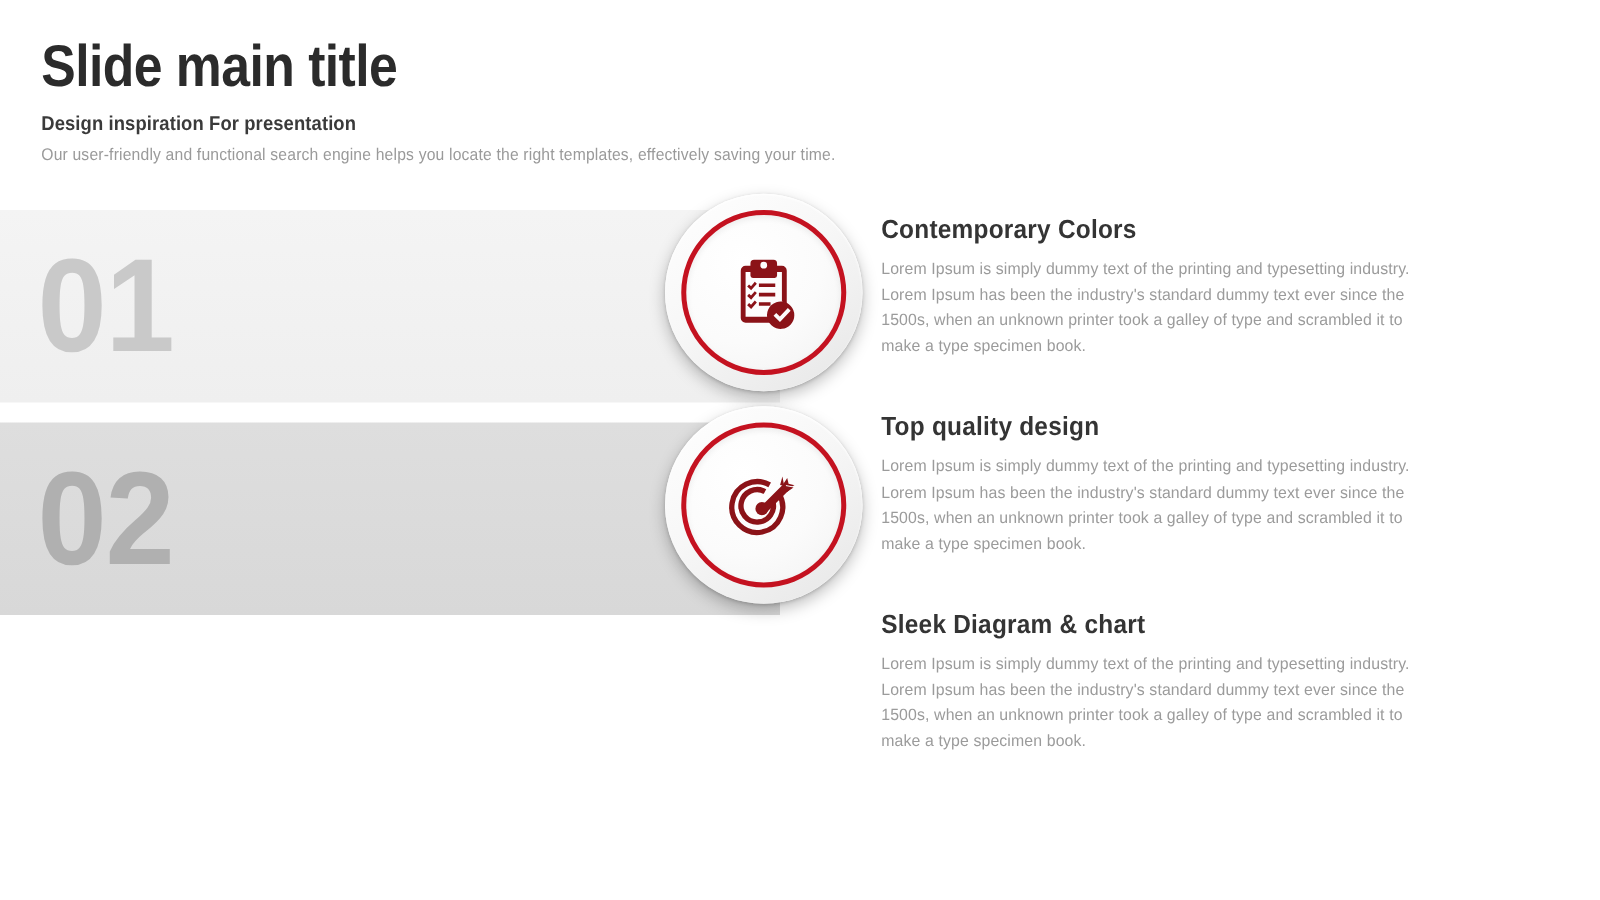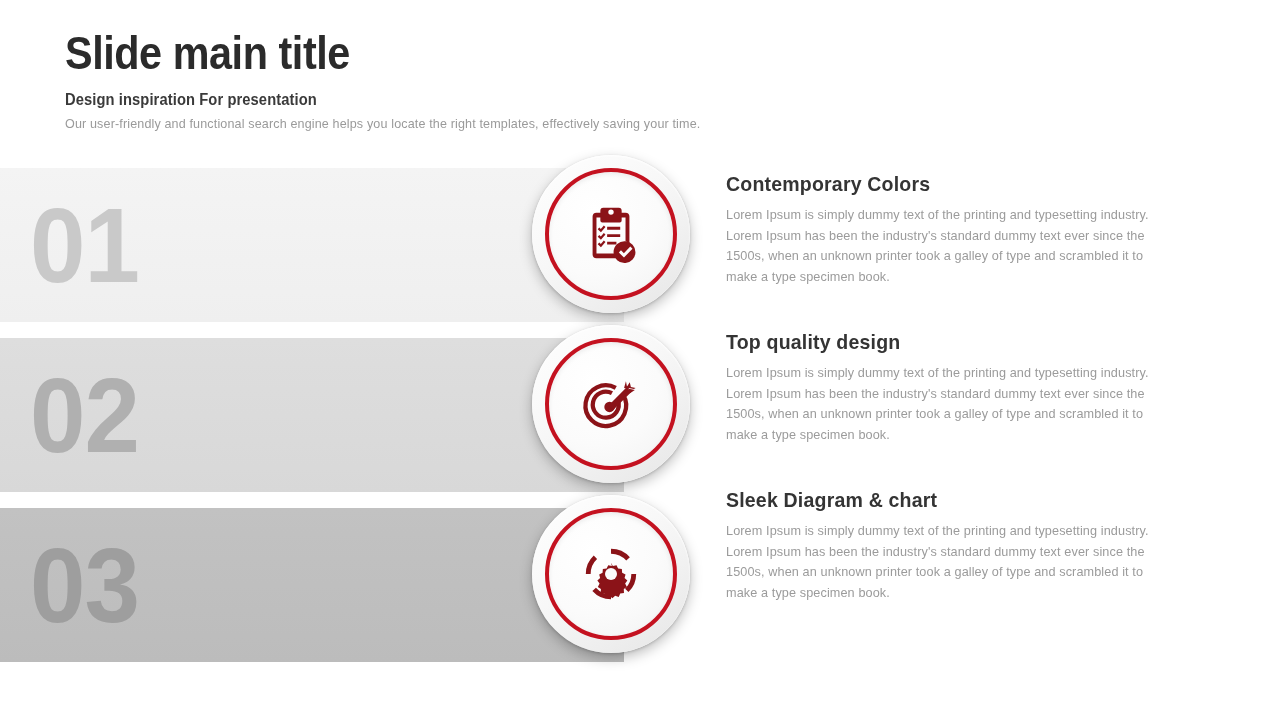--- a/index.html
+++ b/index.html
@@ -7,21 +7,21 @@
   html, body {
     width:1280px; height:720px;
     background:#ffffff;
     font-family:"Liberation Sans", sans-serif;
     overflow:hidden;
   }
 
   .slide { position:relative; width:1280px; height:720px; background:#fff; }
 
   
-  .header { position:absolute; left:33px; top:28px; width:760px;margin-left:32px; }
+  .header { position:absolute; left:33px; top:28px; width:760px; }
 
   .slide-title {
     font-size:47px;
     font-weight:700;
     color:#2b2b2b;
     letter-spacing:-0.5px;
     line-height:1.05;
     transform:scaleX(0.88);
     transform-origin:left center;
     white-space:nowrap;
@@ -94,21 +94,21 @@
     border-radius:50%;
     background:radial-gradient(circle at 36% 30%, #ffffff 0%, #fbfbfb 55%, #f2f2f2 100%);
     border:4px solid #c41220;
     display:flex; align-items:center; justify-content:center;
     box-shadow:inset 0 2px 5px rgba(0,0,0,0.07);
   }
 
   .medallion-inner svg { width:62px; height:62px; display:block; }
 
   
-  .features { position:absolute; left:726px; top:172px; width:460px; }
+  .features { position:absolute; left:705px; top:172px; width:460px; }
 
   .feature { margin-bottom:43px; }
 
   .feature-title {
     font-size:21px;
     font-weight:700;
     color:#343434;
     letter-spacing:0.2px;
     transform:scaleX(0.93);
     transform-origin:left center;
@@ -170,41 +170,20 @@
               <path d="M30.5 35L51 14.5l1.6 5.1 5.2 1.5-20.4 20.4z" opacity="0"></path>
               <path d="M29.2 33.7l21-21 .2 4.6 4.6.2-21 21z"></path>
               <path d="M47.4 8.4l1.5 7.6 7.7 1.6-5.4 3.6-1-4.7-4.7-1z"></path>
               <path d="M55.6 16.6l-7.7-1.6 3.5-5.4 1.1 4.9 4.9 1.1z"></path>
             </g>
           </svg>
         </div>
       </div>
     </div>
 
-    <div class="band-row">
-      <div class="band-bar"></div>
-      <div class="band-number">03</div>
-      <div class="medallion">
-        <div class="medallion-inner">
-          <svg viewBox="0 0 64 64">
-            <g fill="none" stroke="#8b1318" stroke-width="5">
-              <path d="M32 8.5A23.5 23.5 0 0 1 49.6 16.4"></path>
-              <path d="M55.5 32a23.5 23.5 0 0 1-7.2 16.9"></path>
-              <path d="M32 55.5A23.5 23.5 0 0 1 14.6 47.8"></path>
-              <path d="M8.5 32A23.5 23.5 0 0 1 15.9 14.8"></path>
-            </g>
-            <g fill="#8b1318">
-              <path d="M32 19.6l2.6 4.1a10 10 0 0 1 2.4 1l4.6-1.2 2.9 2.9-1.2 4.6a10 10 0 0 1 1 2.4l4.1 2.6v4.1l-4.1 2.6a10 10 0 0 1-1 2.4l1.2 4.6-2.9 2.9-4.6-1.2a10 10 0 0 1-2.4 1L32 56l-2.6-4.1a10 10 0 0 1-2.4-1l-4.6 1.2-2.9-2.9 1.2-4.6a10 10 0 0 1-1-2.4L15.6 39.7v-4.1l4.1-2.6a10 10 0 0 1 1-2.4l-1.2-4.6 2.9-2.9 4.6 1.2a10 10 0 0 1 2.4-1z" opacity="0"></path>
-              <path d="M32 20.4l1.9 3.4 3.8-.9 1.6 3.5 3.9.4.3 3.9 3.5 1.7-1 3.8 2.9 2.6-2.3 3.1 1.8 3.5-3.2 2.2.2 3.9-3.9.6-1.5 3.6-3.7-1.2-2.9 2.6-2.9-2.6-3.7 1.2-1.5-3.6-3.9-.6.2-3.9-3.2-2.2 1.8-3.5-2.3-3.1 2.9-2.6-1-3.8 3.5-1.7.3-3.9 3.9-.4 1.6-3.5 3.8.9z"></path>
-            </g>
-            <circle cx="32" cy="32" r="6.2" fill="#fbfbfb"></circle>
-          </svg>
-        </div>
-      </div>
-    </div>
 
   </div>
 
   <div class="features">
 
     <div class="feature">
       <div class="feature-title">Contemporary Colors</div>
       <div class="feature-body">Lorem Ipsum is simply dummy text of the printing and typesetting industry. Lorem Ipsum has been the industry's standard dummy text ever since the 1500s, when an unknown printer took a galley of type and scrambled it to make a type specimen book.</div>
     </div>
 

